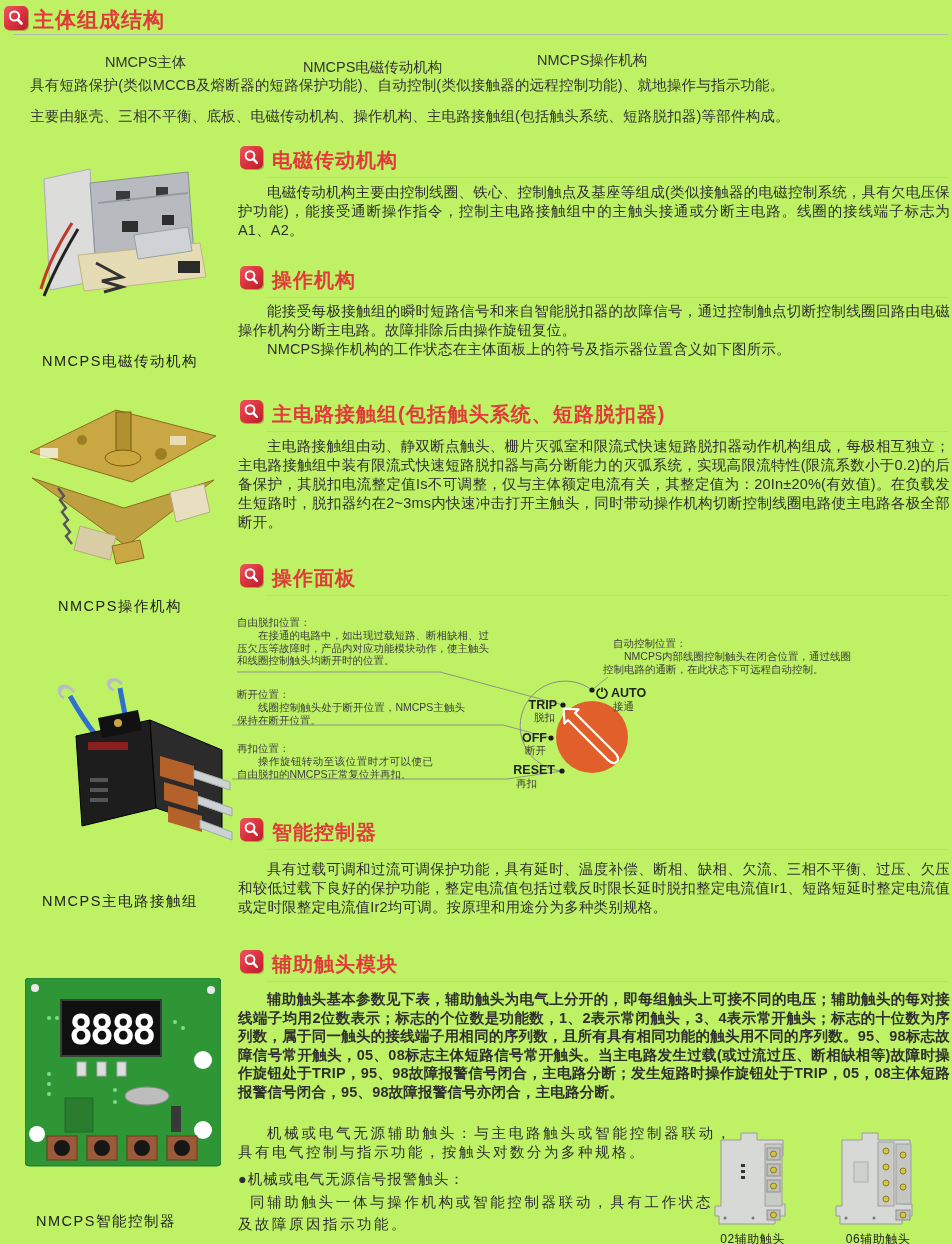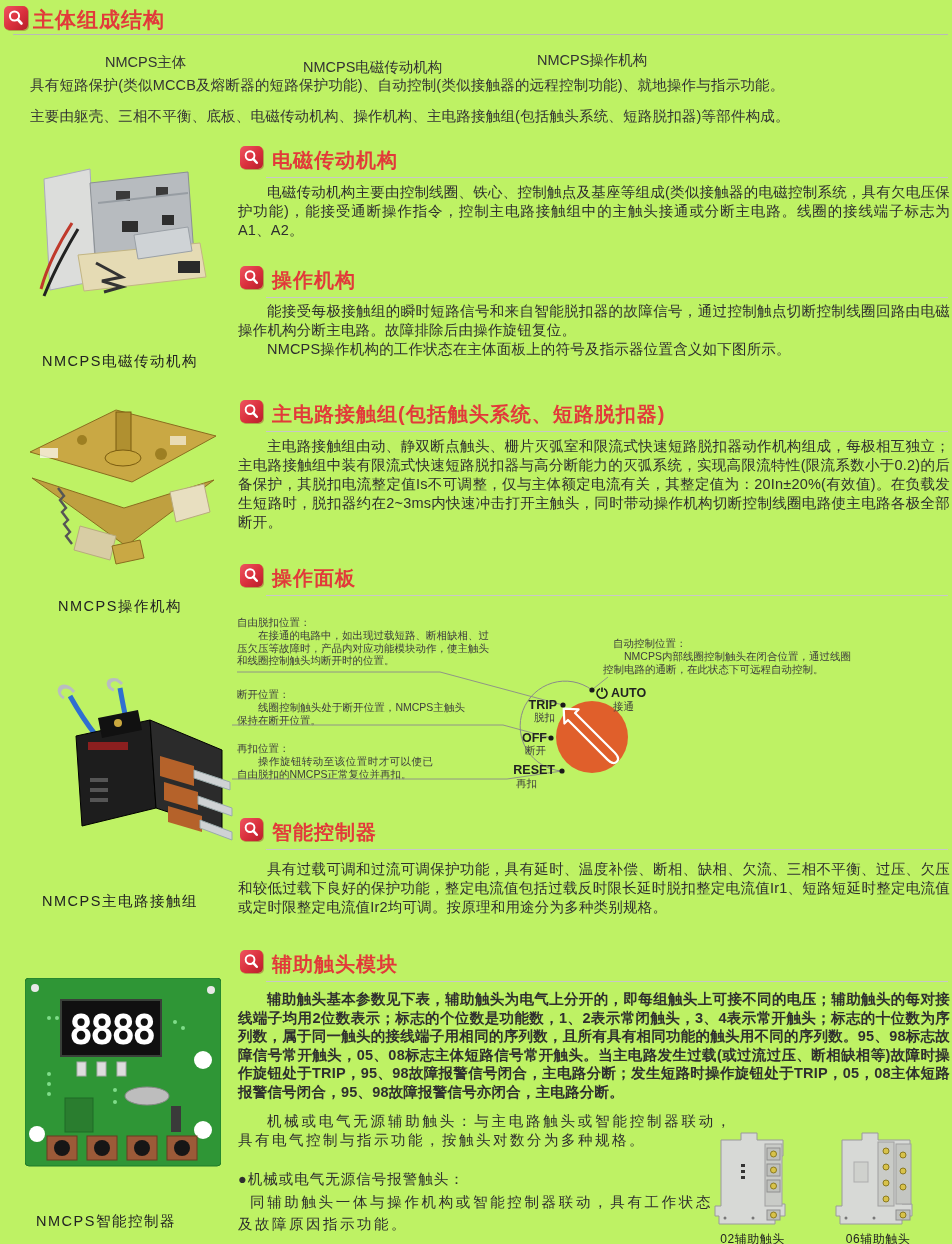--- a/index.html
+++ b/index.html
@@ -16,21 +16,21 @@
   .intro{font-size:14.5px;color:#333;white-space:nowrap;letter-spacing:.2px;}
   .body-par{font-size:14.5px;line-height:19px;text-align:justify;text-indent:2em;
             color:#2f2f2f;letter-spacing:.2px;margin:0;}
   .caption{font-size:14.5px;color:#222;letter-spacing:1.5px;text-align:center;white-space:nowrap;}
   .ann{font-size:10.5px;line-height:12.8px;color:#3d3d3d;}
   .ann .t{white-space:nowrap;}
   .ann .b{text-indent:2em;text-align:justify;}
   .kn-en{font-size:12.5px;font-weight:bold;color:#222;white-space:nowrap;text-align:center;}
   .kn-cn{font-size:10.5px;color:#3d3d3d;white-space:nowrap;}
   .modcap{font-size:12px;color:#222;text-align:center;white-space:nowrap;letter-spacing:.5px;}
-  .spaced{letter-spacing:2.5px;}
+  .spaced{letter-spacing:2.5px;margin-top:12px;}
   svg{display:block;}
 </style>
 </head>
 <body>
 
 <div id="page">
 
   <span class="abs mag" style="left:4px;top:6px;width:24px;height:24px;">
     <svg width="24" height="24" viewBox="0 0 24 24">
         <circle cx="10.5" cy="10" r="4.6" fill="none" stroke="#fff" stroke-width="2"></circle>

